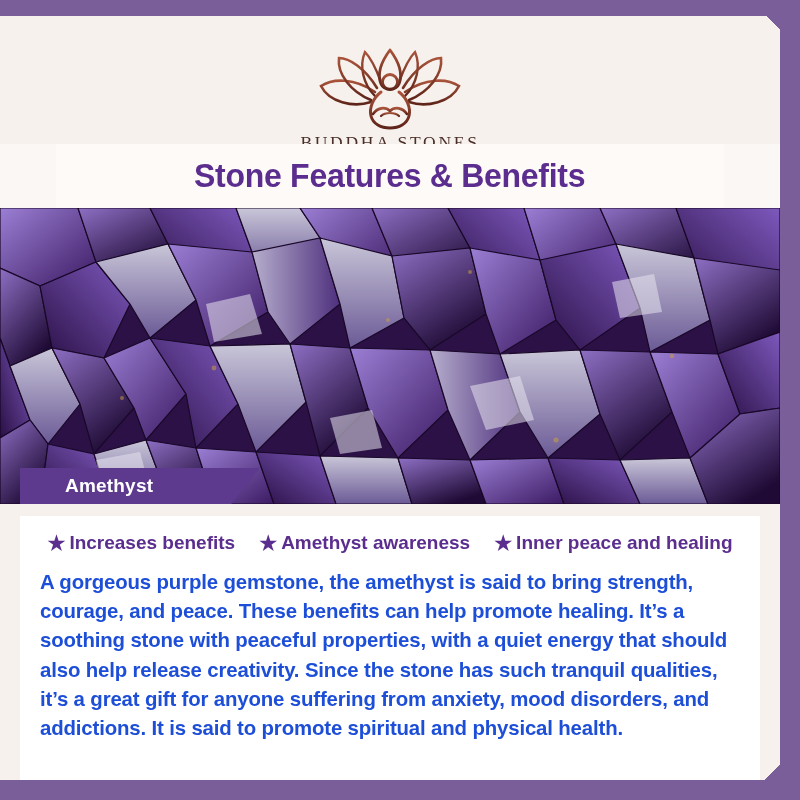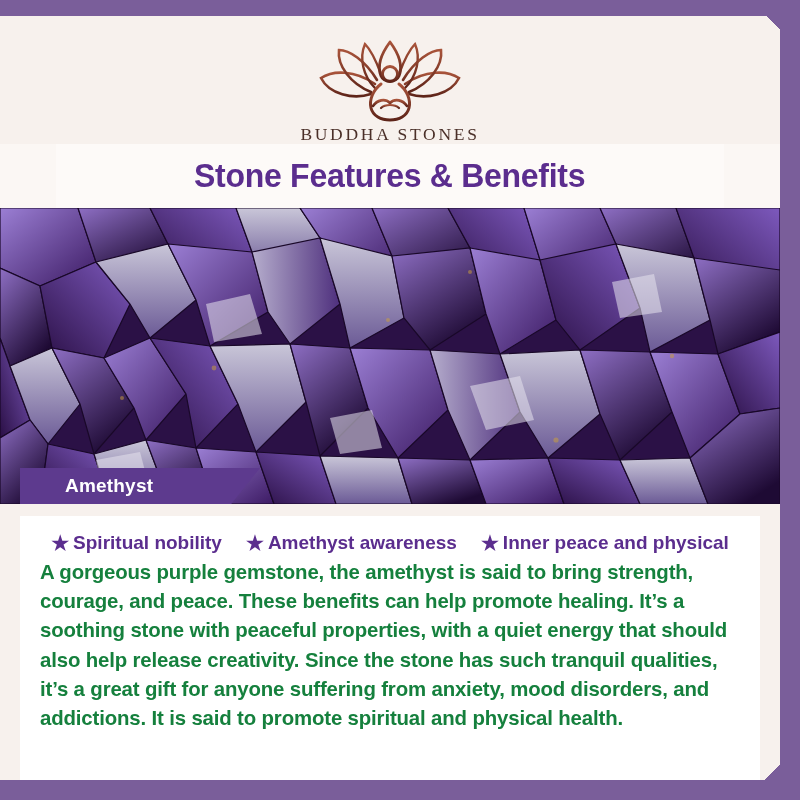--- a/index.html
+++ b/index.html
@@ -50,21 +50,21 @@
     background:#f7f1ed;
     overflow:hidden;
   }
 
   
   .brand {
     position:absolute; left:0; top:0; width:780px; height:128px;
     background:#f7f1ed;
     display:flex; flex-direction:column;
     align-items:center; justify-content:flex-start;
-    padding-top:24px;
+    padding-top:32px;
   }
   .logo-mark { width:150px; height:82px; display:block; }
   .brand-name {
     margin-top:2px;
     font-family:"Liberation Serif", serif;
     font-size:17.5px;
     letter-spacing:2.7px;
     color:#4a2f28;
     font-weight:400;
   }
@@ -123,24 +123,25 @@
   }
   .benefit {
     display:flex; align-items:center;
     color:#5b2d8e; font-size:19px; font-weight:bold;
     white-space:nowrap;
   }
   .benefit .star {
     font-size:20px; line-height:1; margin-right:4px; color:#5b2d8e;
   }
   .body-copy {
+    margin-top:10px;
     font-size:20.4px;
     font-weight:600;
     line-height:1.43;
-    color:#15803d;
+    color:#1d4ed8;
     letter-spacing:-0.15px;
     padding:0 6px;
   }
 </style>
 </head>
 <body>
 
 <div id="page">
 
   <div class="frame-top"></div>
@@ -288,29 +289,29 @@
     </div>
 
     <div class="stone-banner">
       <span class="stone-banner-label">Amethyst</span>
     </div>
 
     <div class="panel">
       <div class="benefits">
         <div class="benefit">
           <span class="star">★</span>
-          <span>Spiritual nobility</span>
+          <span>Increases benefits</span>
         </div>
         <div class="benefit">
           <span class="star">★</span>
           <span>Amethyst awareness</span>
         </div>
         <div class="benefit">
           <span class="star">★</span>
-          <span>Inner peace and physical</span>
+          <span>Inner peace and healing</span>
         </div>
       </div>
       <p class="body-copy">A gorgeous purple gemstone, the amethyst is said to bring strength, courage, and peace. These benefits can help promote healing. It’s a soothing stone with peaceful properties, with a quiet energy that should also help release creativity. Since the stone has such tranquil qualities, it’s a great gift for anyone suffering from anxiety, mood disorders, and addictions. It is said to promote spiritual and physical health.</p>
     </div>
 
   </div>
 
   <div class="corner-notch-tr"></div>
   <div class="corner-notch-br"></div>
 </div>

